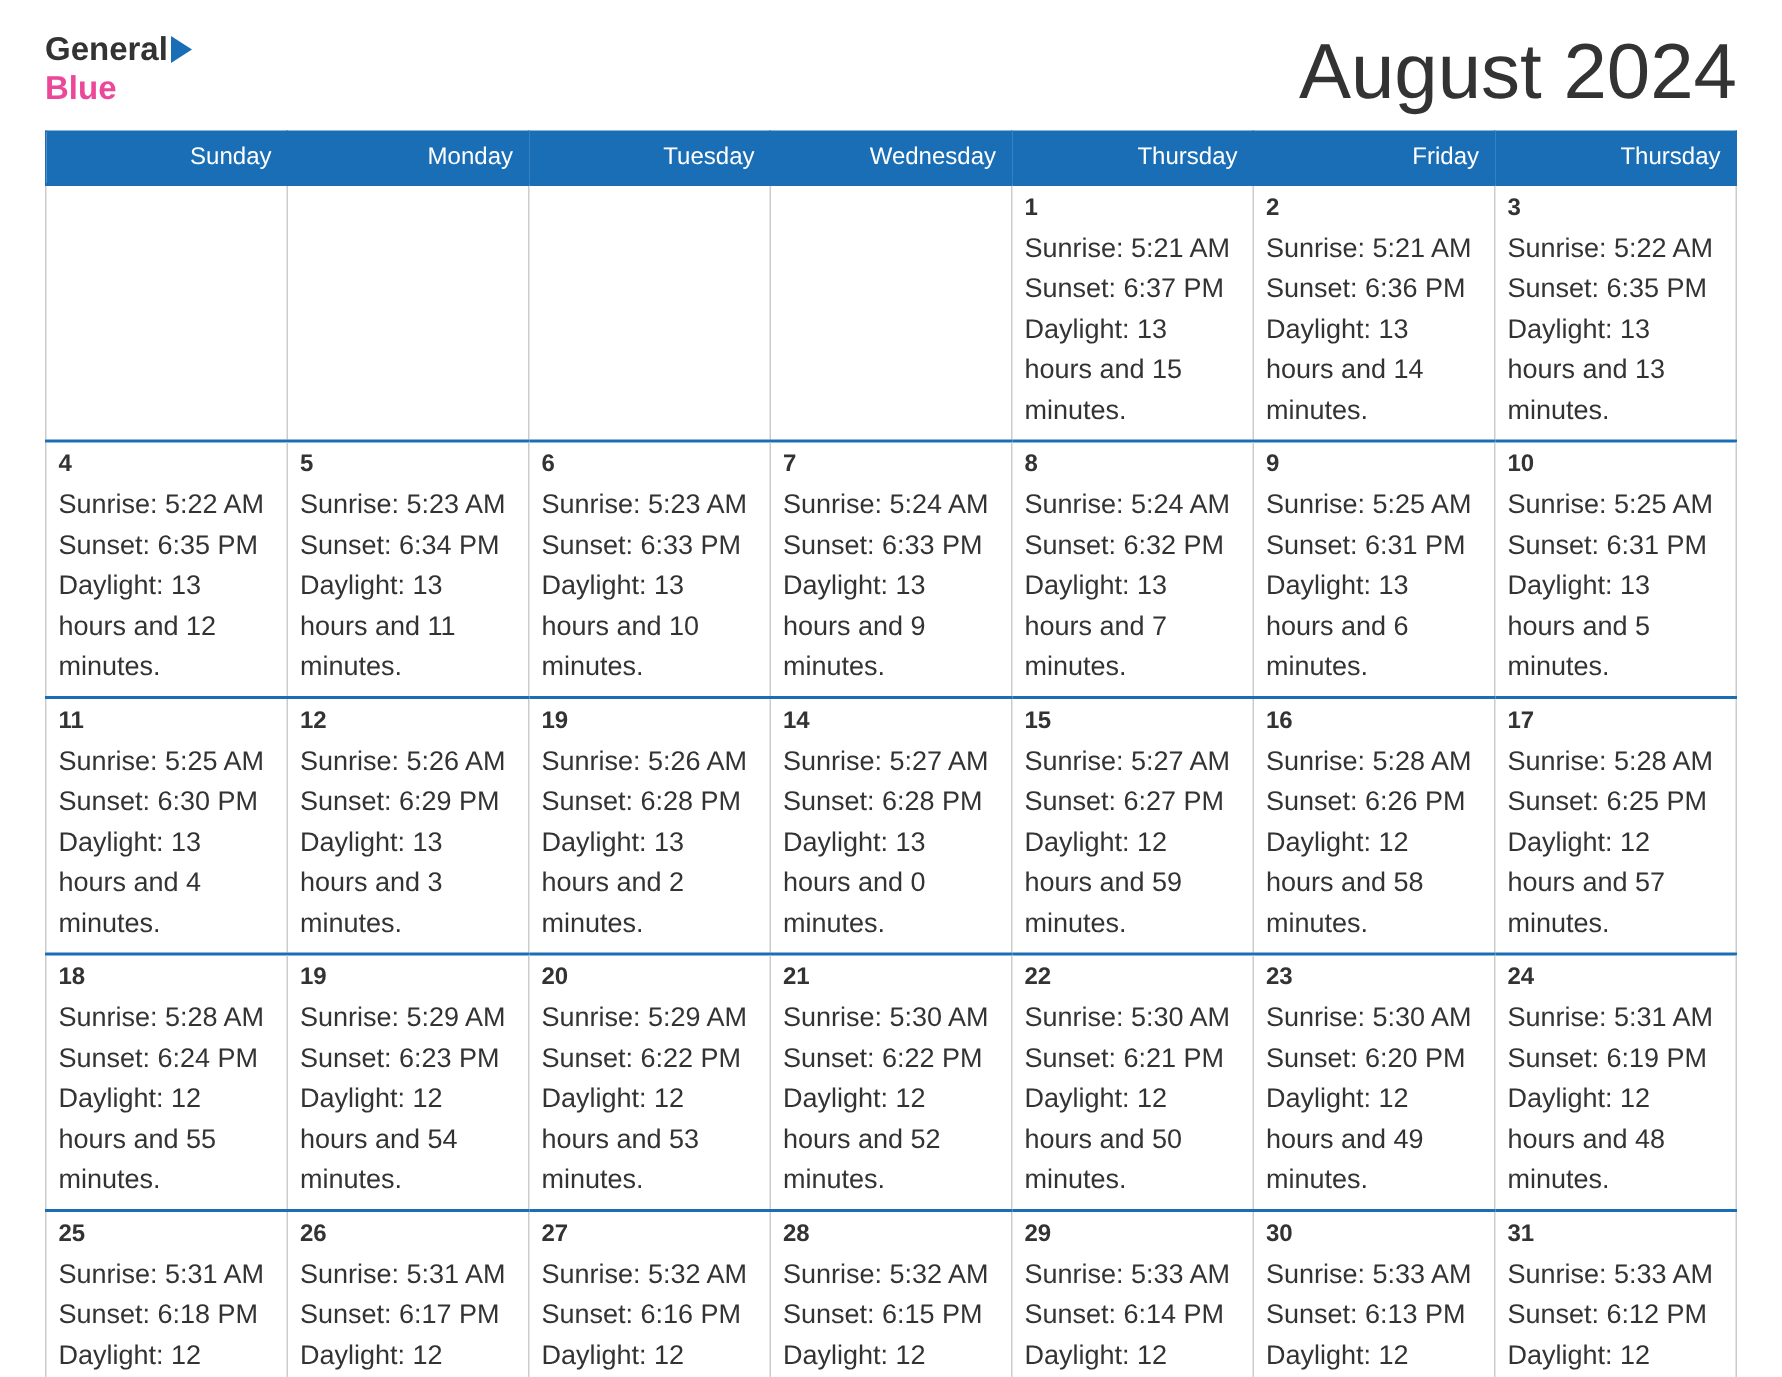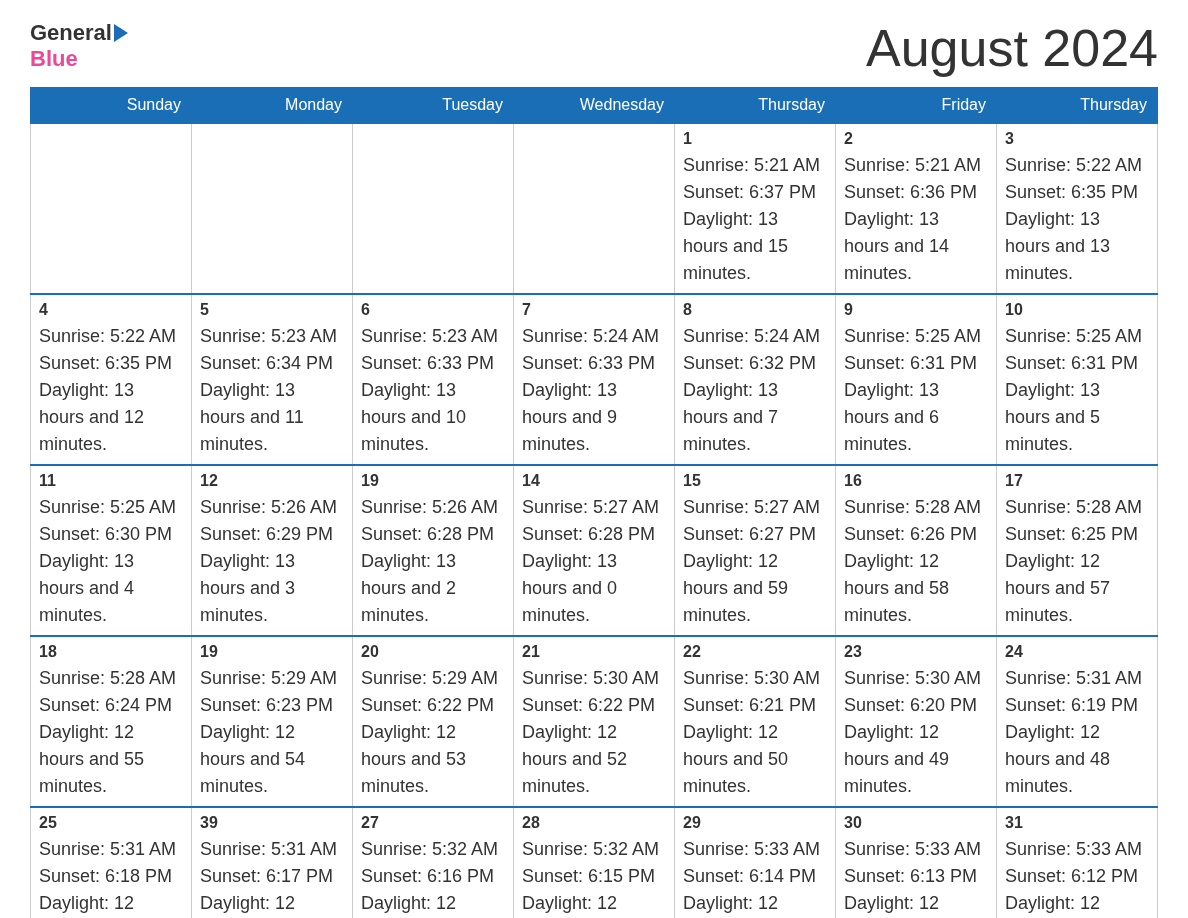--- a/index.html
+++ b/index.html
@@ -231,21 +231,21 @@
           <span class="day-number">24</span>
           <div class="day-info">Sunrise: 5:31 AM<br>Sunset: 6:19 PM<br>Daylight: 12 hours and 48 minutes.</div>
         </td>
       </tr>
       <tr class="week-row">
         <td>
           <span class="day-number">25</span>
           <div class="day-info">Sunrise: 5:31 AM<br>Sunset: 6:18 PM<br>Daylight: 12 hours and 46 minutes.</div>
         </td>
         <td>
-          <span class="day-number">39</span>
+          <span class="day-number">26</span>
           <div class="day-info">Sunrise: 5:31 AM<br>Sunset: 6:17 PM<br>Daylight: 12 hours and 45 minutes.</div>
         </td>
         <td>
           <span class="day-number">27</span>
           <div class="day-info">Sunrise: 5:32 AM<br>Sunset: 6:16 PM<br>Daylight: 12 hours and 44 minutes.</div>
         </td>
         <td>
           <span class="day-number">28</span>
           <div class="day-info">Sunrise: 5:32 AM<br>Sunset: 6:15 PM<br>Daylight: 12 hours and 42 minutes.</div>
         </td>

